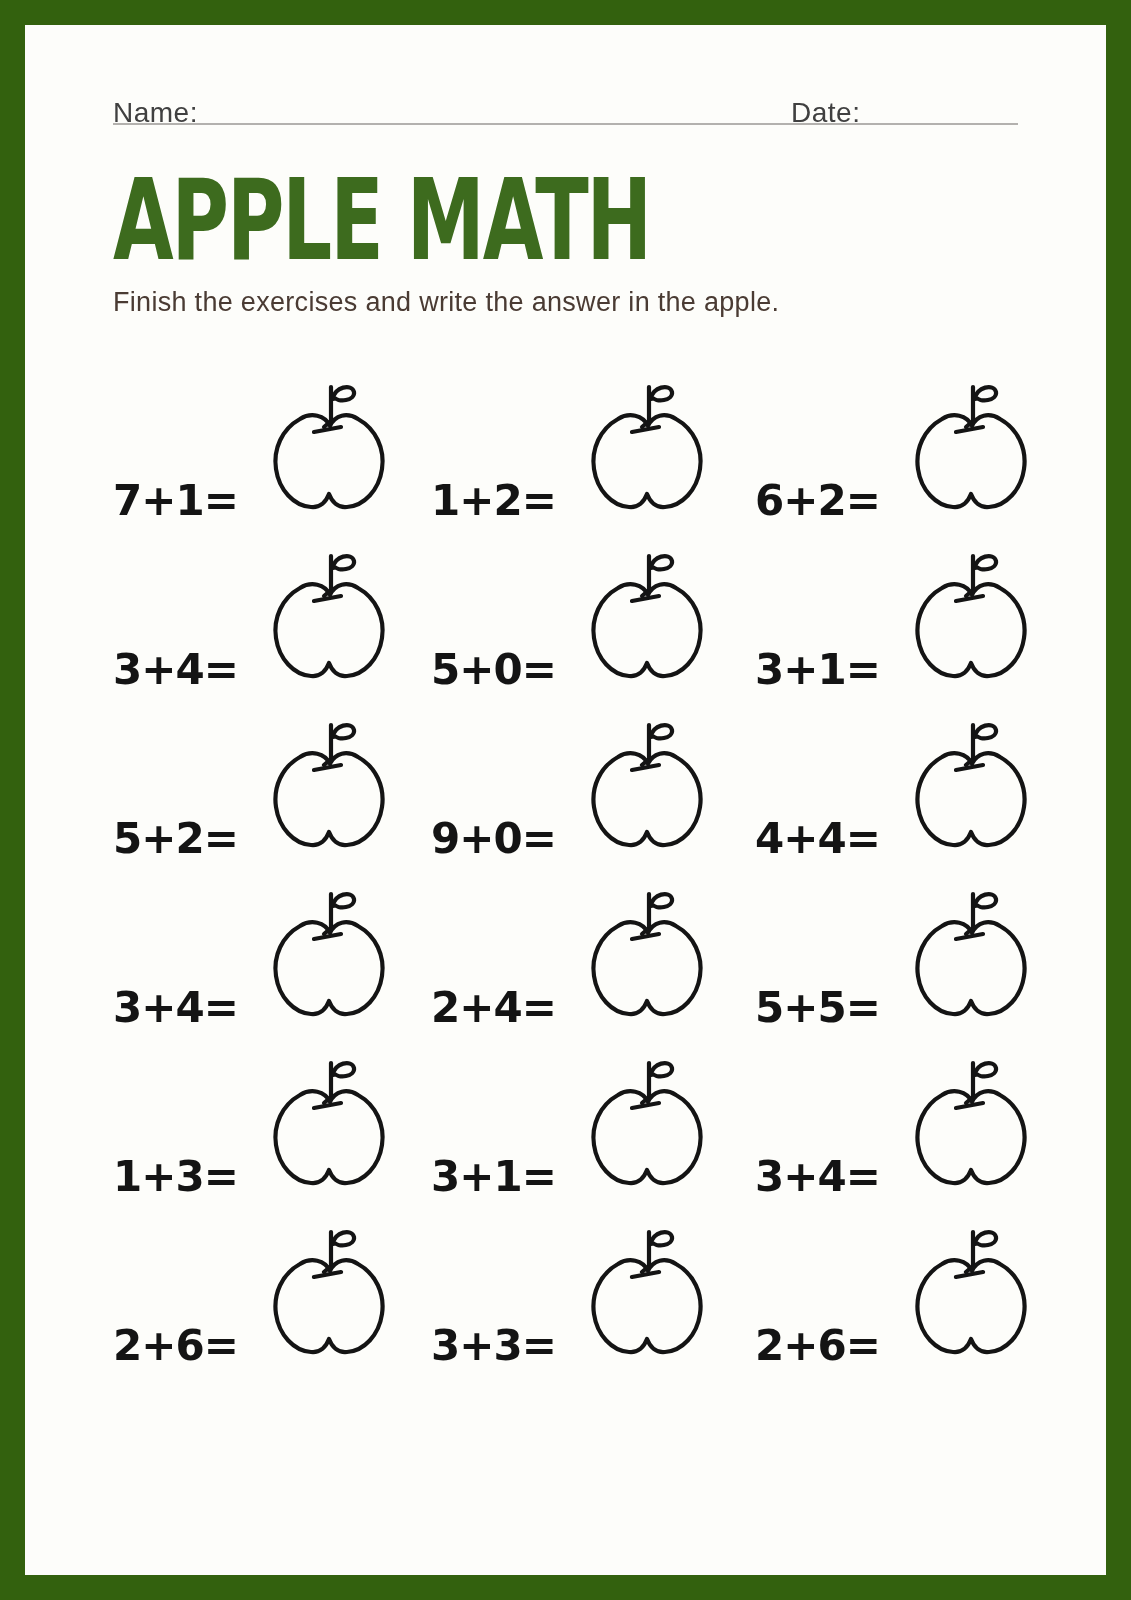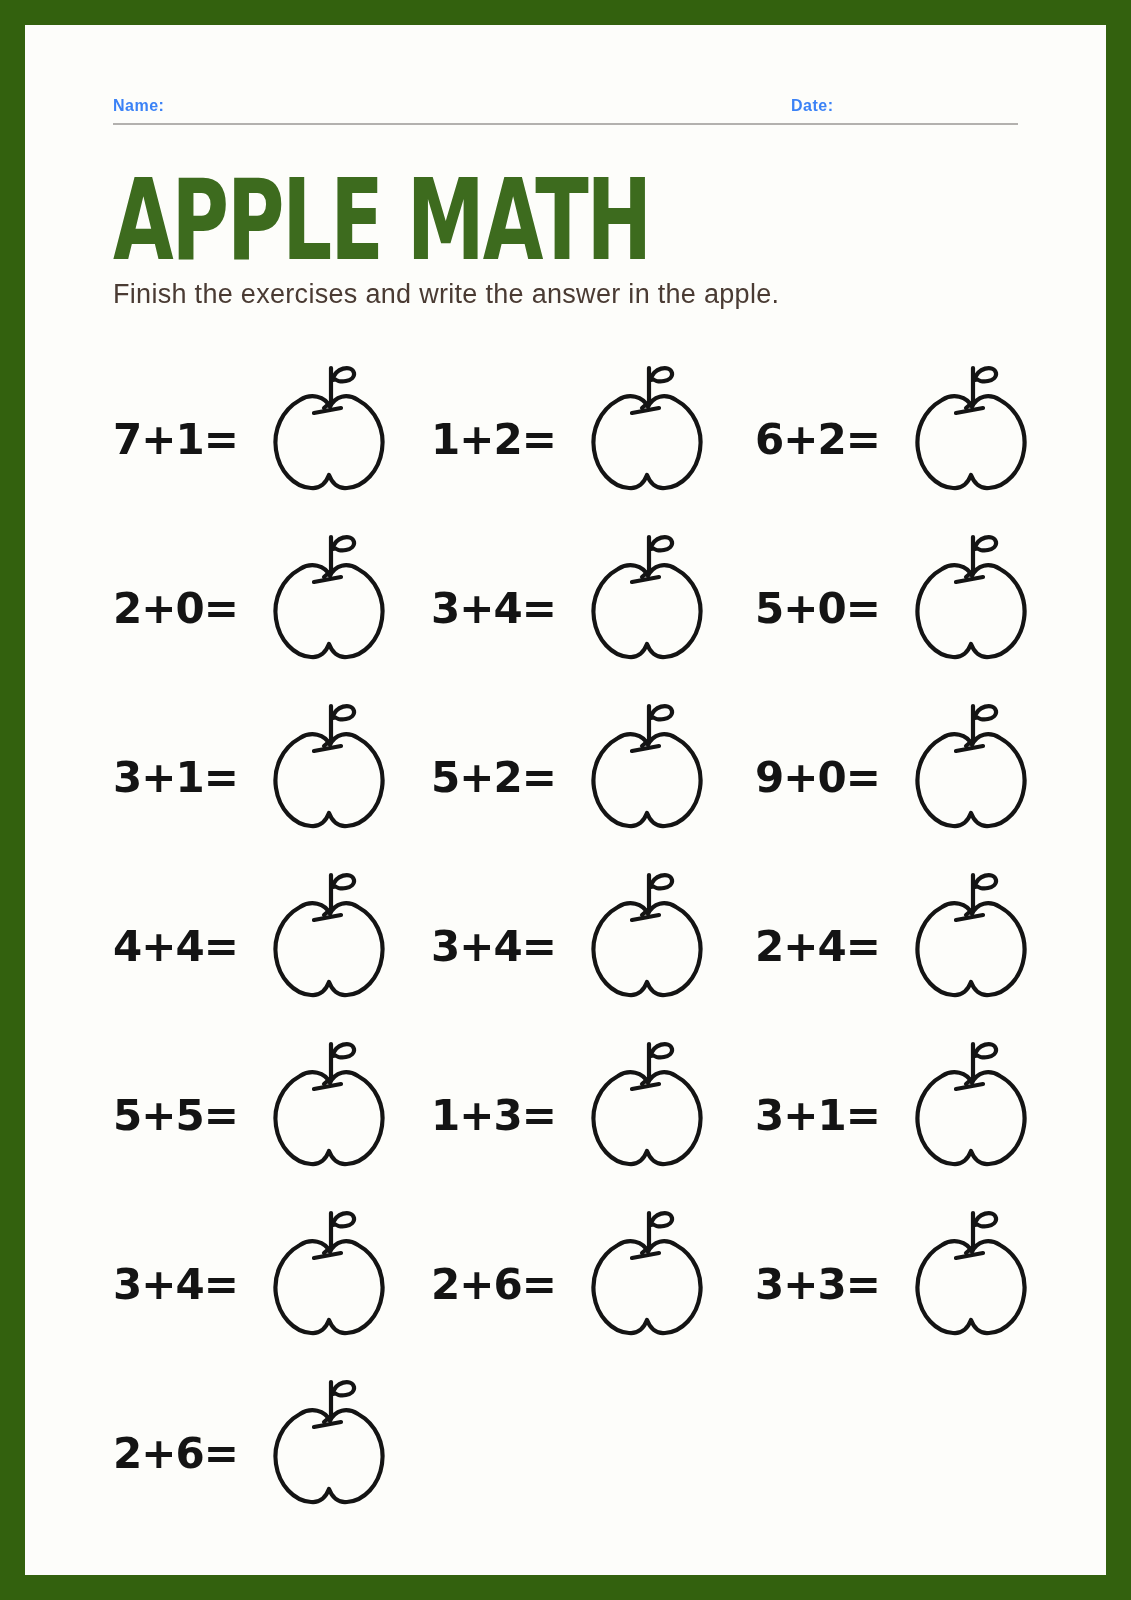--- a/index.html
+++ b/index.html
@@ -17,59 +17,58 @@
 
   .content {
     padding: 72px 88px 0 88px;
   }
 
   
   .header-row {
     position: relative;
     height: 28px;
     border-bottom: 2px solid #b3b1ae;
-    font-size: 16px;
-    color: #3b82f6;
+    font-size: 28px;
+    color: #404040;
     letter-spacing: 0.5px;
-    font-weight: bold;
   }
   .name-label { position: absolute; left: 0; top: 0; }
   .date-label { position: absolute; left: 678px; top: 0; }
 
   
   .title {
     margin-top: 42px;
     display: inline-block;
     font-size: 112px;
     font-weight: 800;
     line-height: 0.95;
     letter-spacing: -3px;
     color: #3d6b1e;
     transform: scaleX(0.70);
     transform-origin: left top;
     white-space: nowrap;
     font-family: "DejaVu Sans", sans-serif;
   }
   .subtitle {
-    margin-top: 6px;
+    margin-top: 14px;
     font-size: 27px;
     color: #4a3b33;
     letter-spacing: 0.3px;
   }
 
   
   .grid {
     margin-top: 38px;
     display: grid;
     grid-template-columns: 318px 324px 1fr;
     grid-auto-rows: 169px;
   }
   .cell {
     display: flex;
-    align-items: center;
+    align-items: flex-end;
     gap: 26px;
   }
   .expr {
     font-family: "DejaVu Sans", sans-serif;
     font-weight: 800;
     font-size: 42px;
     letter-spacing: -1px;
     color: #141414;
     margin-top: 14px;
     white-space: nowrap;
@@ -163,43 +162,20 @@
                  C 15 111 30 127 47 128
                  C 56 129 62 123 65 115
                  C 68 123 74 129 83 128
                  C 100 127 115 111 118 90
                  C 121 70 112 50 94 40
                  C 83 33 71 36 66 47 Z"></path>
       </svg>
     </span>
   </div>
 
-  <div class="cell">
-    <span class="expr">2+0=</span>
-    <span class="apple">
-      <svg viewBox="0 0 130 146" fill="none" stroke="#141414" stroke-width="4.2" stroke-linecap="round" stroke-linejoin="round">
-
-        <path d="M 67 8 L 67 42 L 60 48"></path>
-
-        <path d="M 69 20 C 70 8 88 4 90 13 C 91.5 21 74 25 69 17"></path>
-
-        <path d="M 50 53 L 77 48"></path>
-
-        <path d="M 66 47
-                 C 61 36 47 33 36 40
-                 C 18 50 9 70 12 90
-                 C 15 111 30 127 47 128
-                 C 56 129 62 123 65 115
-                 C 68 123 74 129 83 128
-                 C 100 127 115 111 118 90
-                 C 121 70 112 50 94 40
-                 C 83 33 71 36 66 47 Z"></path>
-      </svg>
-    </span>
-  </div>
 
   <div class="cell">
     <span class="expr">3+4=</span>
     <span class="apple">
       <svg viewBox="0 0 130 146" fill="none" stroke="#141414" stroke-width="4.2" stroke-linecap="round" stroke-linejoin="round">
 
         <path d="M 67 8 L 67 42 L 60 48"></path>
 
         <path d="M 69 20 C 70 8 88 4 90 13 C 91.5 21 74 25 69 17"></path>
 

